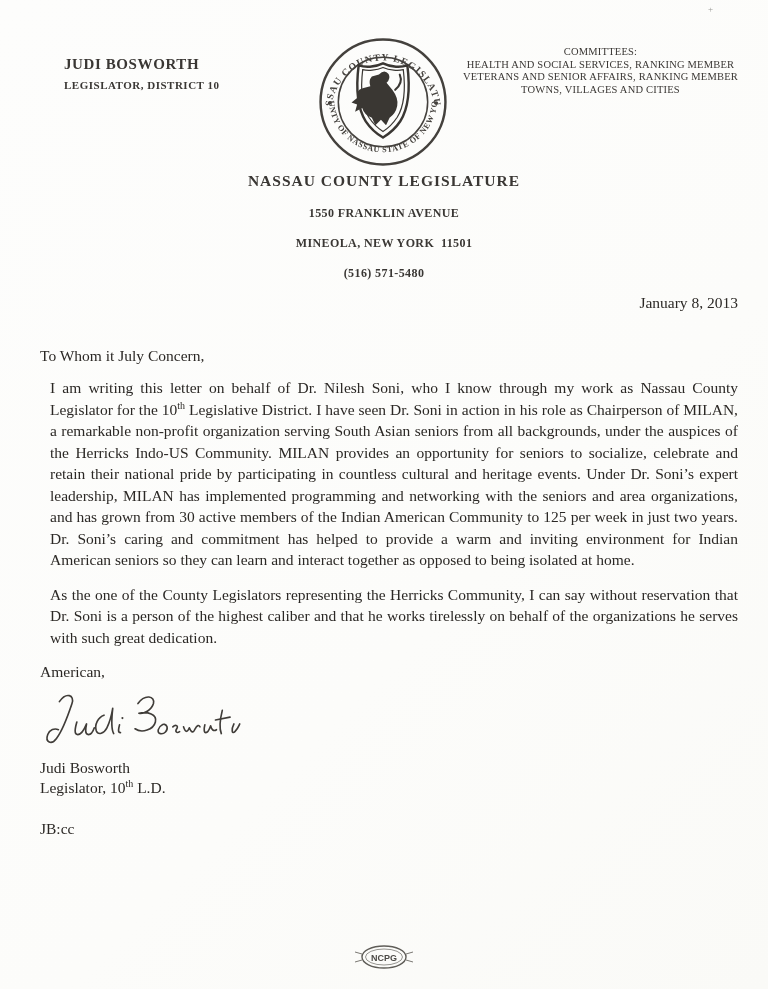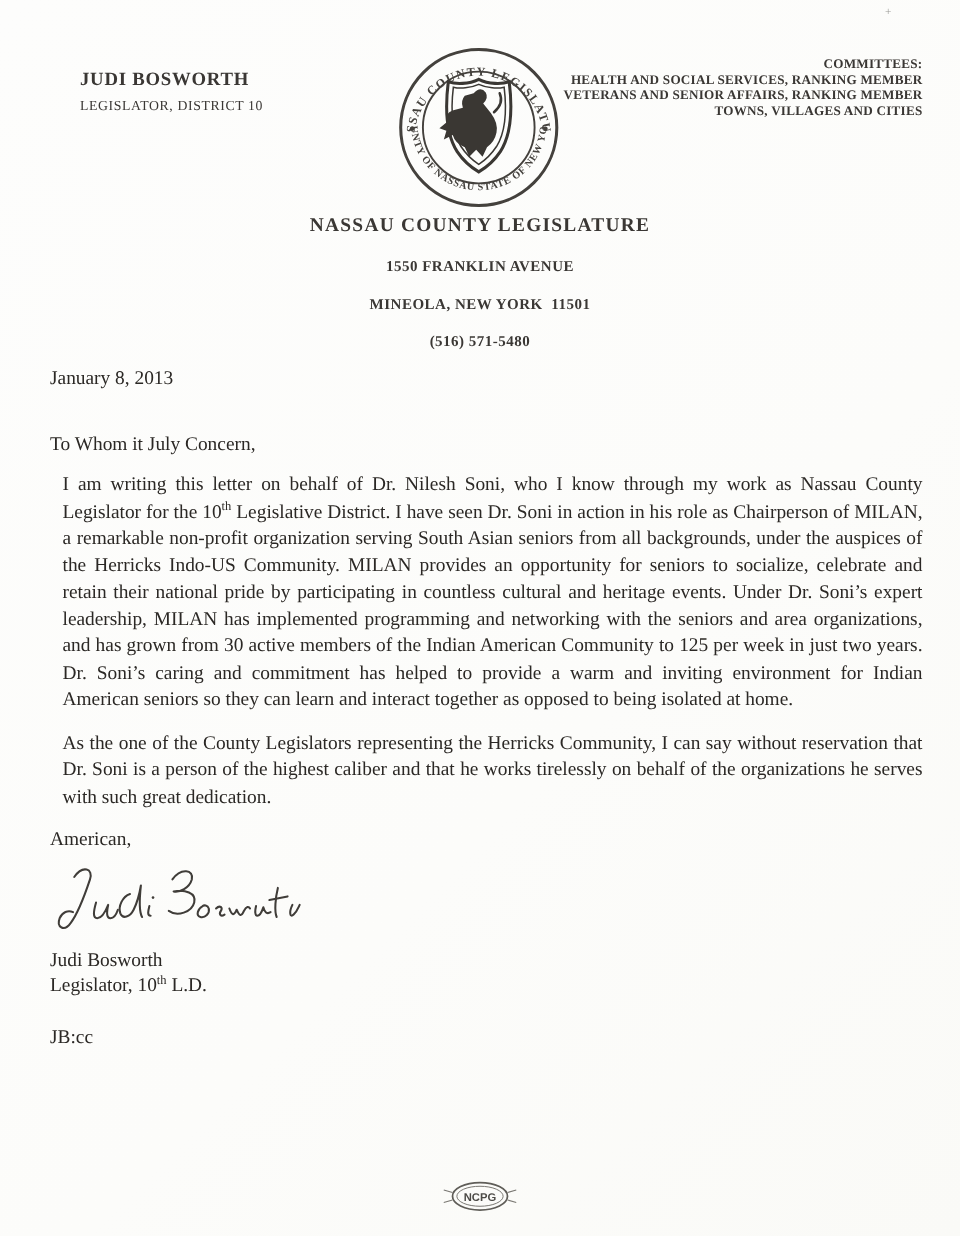--- a/index.html
+++ b/index.html
@@ -9,30 +9,30 @@
     margin:0 auto;
     background:linear-gradient(135deg,#fdfdfc 0%,#fcfcfa 60%,#fafaf7 100%);
     overflow:hidden;
     font-family:"Liberation Serif", serif;
     color:#2b2825;
   }
   .scan-mark{position:absolute;top:4px;left:708px;color:#9a9a96;font-size:9px;}
   
   .name-block{position:absolute;left:64px;top:56px;color:#3a3734;}
   .name-block .name{font-size:15px;font-weight:bold;letter-spacing:0.6px;}
-  .name-block .title{font-size:11px;font-weight:normal;letter-spacing:0.5px;margin-top:6px;}
-  .committees{position:absolute;right:30px;top:46px;text-align:right;color:#3a3734;
-    font-size:10.5px;font-weight:bold;line-height:12.5px;letter-spacing:0.2px;}
+  .name-block .title{font-size:11px;font-weight:bold;letter-spacing:0.5px;margin-top:6px;}
+  .committees{position:absolute;right:30px;top:46px;text-align:center;color:#3a3734;
+    font-size:10.5px;font-weight:normal;line-height:12.5px;letter-spacing:0.2px;}
   .seal{position:absolute;left:317px;top:36px;width:132px;height:132px;}
   .org-block{position:absolute;left:0;top:172px;width:100%;text-align:center;color:#3a3734;}
   .org-block .org-name{font-size:15.5px;font-weight:bold;letter-spacing:1px;}
   .org-block .addr{font-size:12px;font-weight:bold;letter-spacing:0.4px;margin-top:16px;line-height:14px;white-space:pre;}
   
   .body-block{position:absolute;left:38px;top:292px;width:700px;font-size:15.5px;line-height:21.5px;}
-  .date{margin:0 0 31px 2px;}
+  .date{margin:0 0 31px 2px;text-align:right;}
   .salutation{margin:0 0 11px 2px;}
   .para{margin:0 0 13px 12px;text-align:justify;}
   .para:last-of-type{margin-bottom:14px;}
   sup.ord{font-size:10px;line-height:0;vertical-align:super;}
   .closing{margin:2px 0 4px 2px;}
   .signature{margin:2px 0 0 2px;height:64px;}
   .signer{margin-left:2px;line-height:20px;}
   .reference{margin:20px 0 0 2px;}
   
   .print-badge{position:absolute;left:50%;top:940px;transform:translateX(-50%);width:64px;height:34px;}

